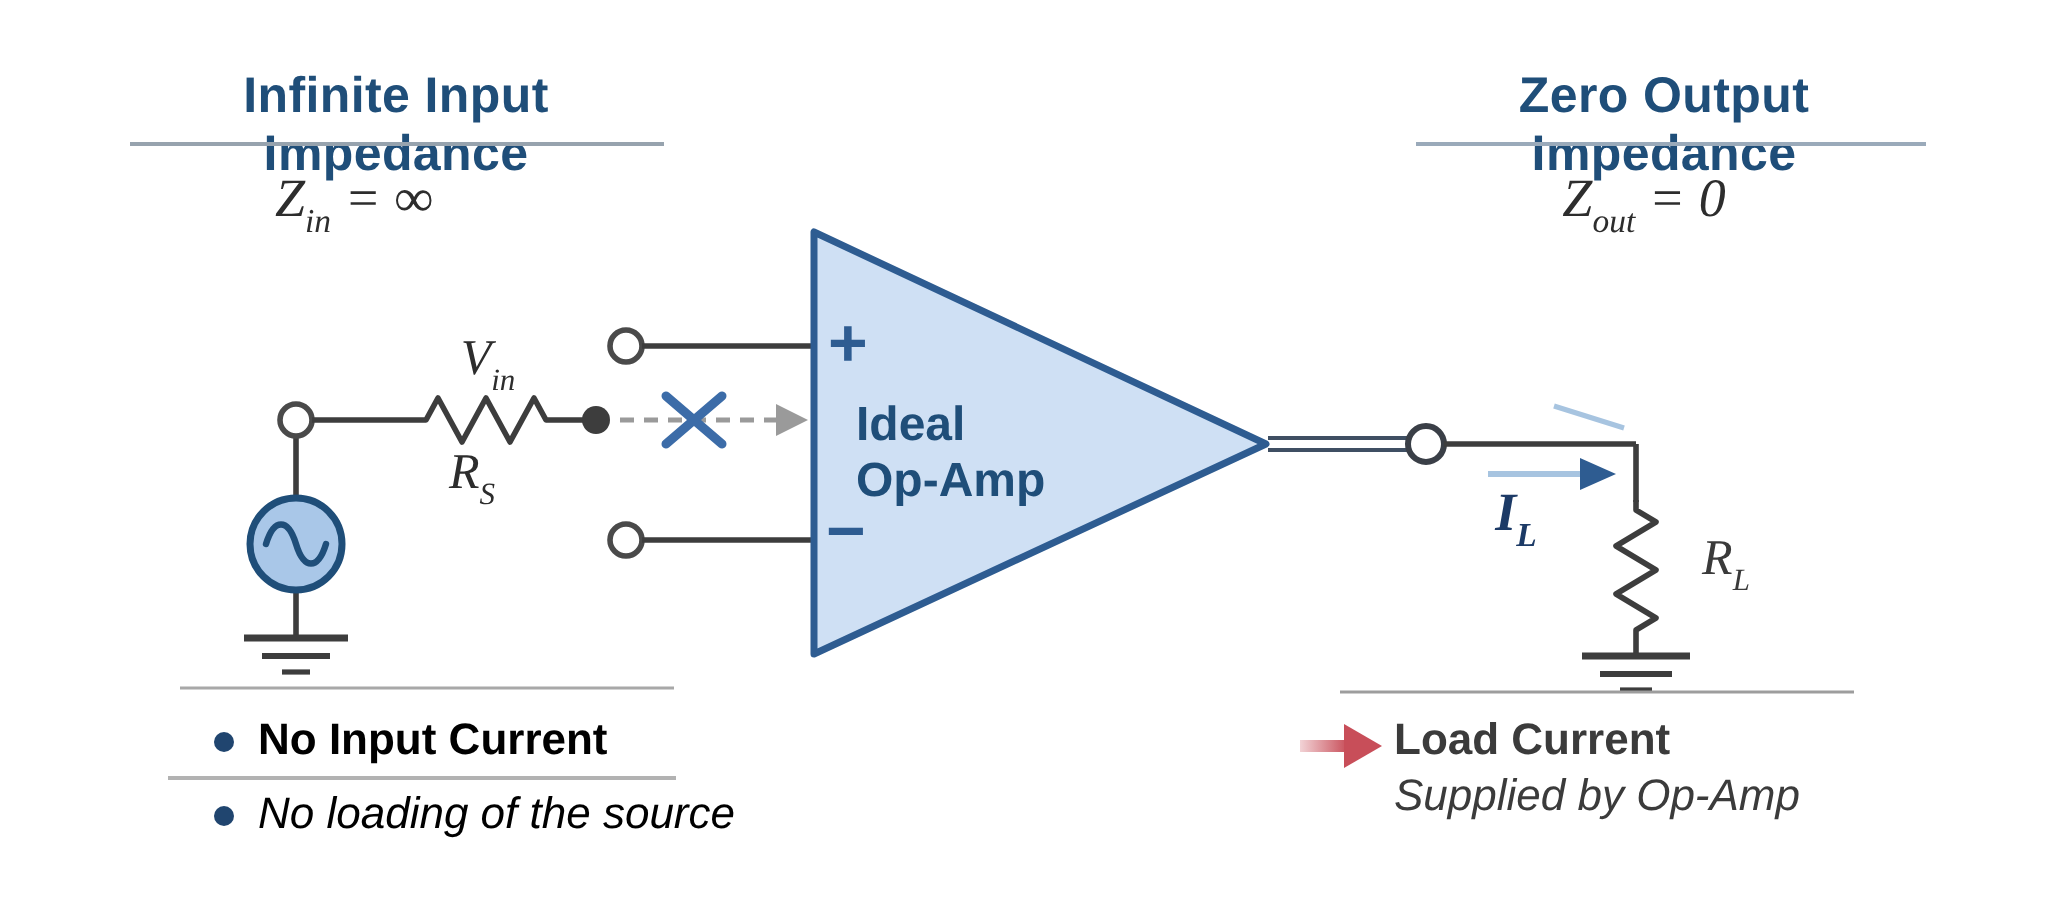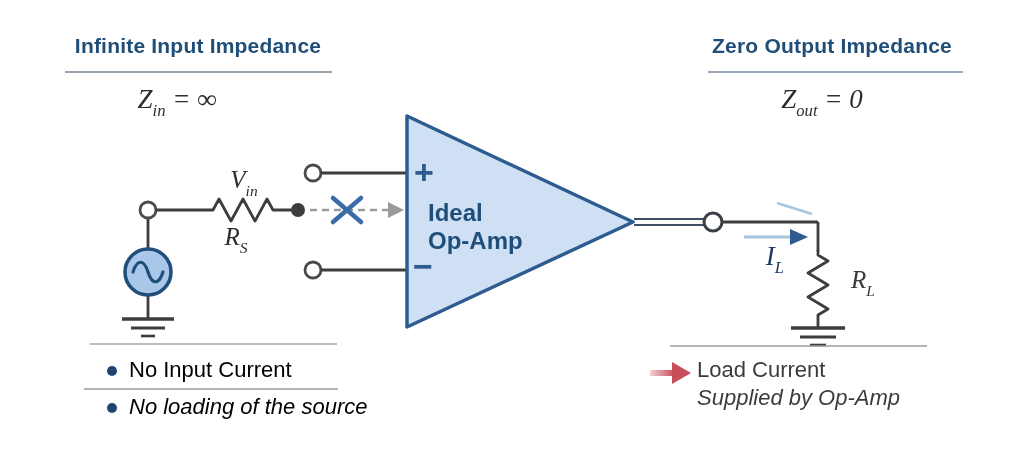--- a/index.html
+++ b/index.html
@@ -2,38 +2,38 @@
 <html><head>
 <meta charset="utf-8">
 <style>
   html,body{margin:0;padding:0;background:#ffffff;}
   #stage{
     position:relative;width:1024px;height:452px;background:#ffffff;overflow:hidden;
     font-family:"Liberation Sans",sans-serif;
   }
   .abs{position:absolute;}
   .title{
-    font-size:21px;font-weight:700;color:#1f4e79;text-align:center;letter-spacing:.2px;
+    font-size:25px;font-weight:700;color:#1f4e79;text-align:center;letter-spacing:.2px;
   }
   .underline{height:2px;background:#97a3ae;}
   .math{
     font-family:"Liberation Serif","DejaVu Serif",serif;font-style:italic;color:#2d2d2d;
   }
   .math sub{
     font-size:0.62em;font-style:italic;line-height:0;position:relative;bottom:-2px;
   }
   .formula{font-size:27px;text-align:center;font-weight:500;}
   .circuit-label{font-size:25px;text-align:center;font-weight:400;}
   .opamp-sign{font-size:34px;font-weight:700;color:#2e5c91;line-height:1;}
   .opamp-name{
     font-size:24px;font-weight:700;color:#1f4e79;line-height:28px;
   }
   .note-navy{font-size:22px;color:#000000;}
   .note-gray{font-size:22px;color:#3b3b3b;}
-  .w600{font-weight:400;text-align:right;}
+  .w600{font-weight:700;}
   .ital{font-style:italic;font-weight:500;}
   .bullet-dot{width:10px;height:10px;border-radius:50%;background:#20456f;}
   .divider{height:2px;background:#b2b2b2;}
   svg{display:block;}
 </style>
 </head>
 <body>
 
 <div id="stage">
 

